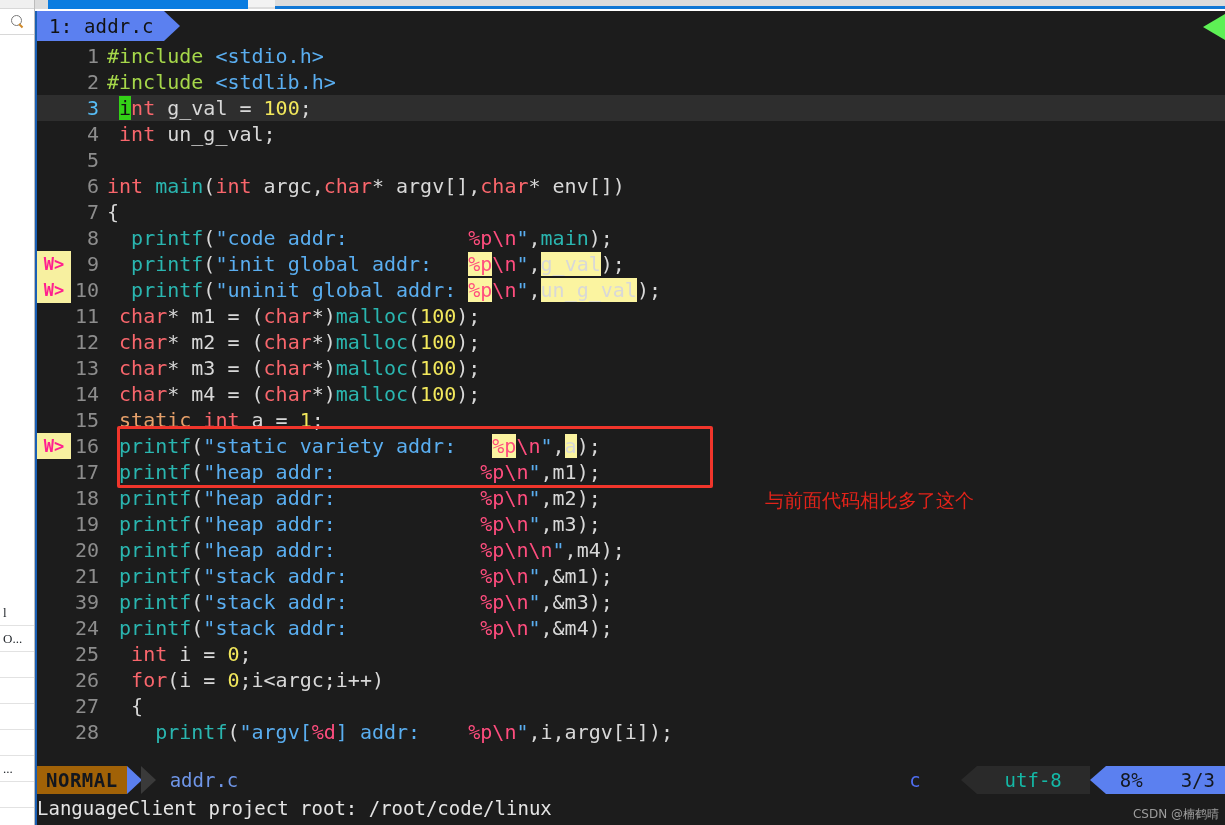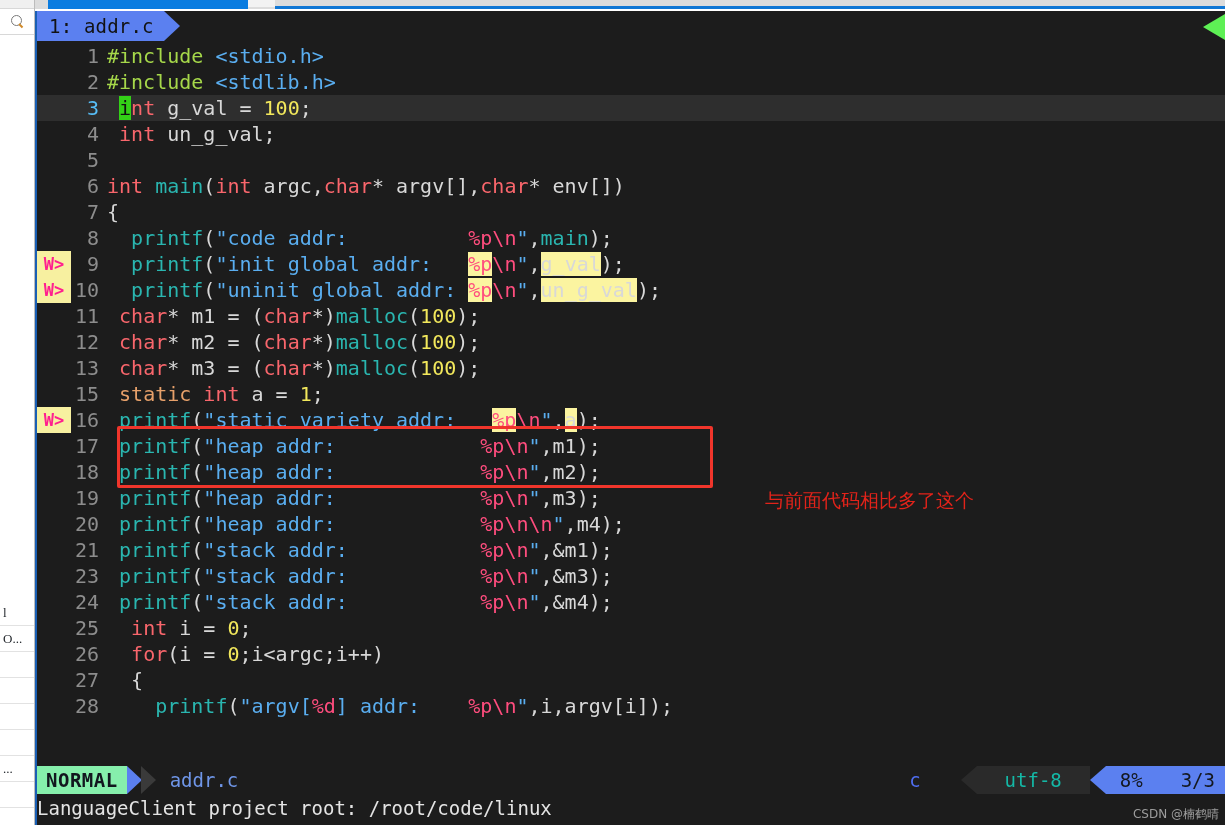--- a/index.html
+++ b/index.html
@@ -135,21 +135,21 @@
     margin-top: 47px;
   }
 
   
   #statusline {
     position: relative; height: 28px; background: #1c1c1c;
     display: flex; align-items: stretch;
     font-family: "DejaVu Sans Mono", monospace; font-size: 19px;
   }
   #sl-mode {
-    background: #86efac; color: #12161e; font-weight: bold;
+    background: #a16207; color: #12161e; font-weight: bold;
     padding: 0 9px; line-height: 28px; letter-spacing: .5px;
   }
   #sl-mode-arrow {
     width: 0; height: 0;
     border-top: 14px solid transparent; border-bottom: 14px solid transparent;
     border-left: 15px solid #5b80f0;
   }
   #sl-mode-arrow2 {
     width: 0; height: 0; margin-left: -1px;
     border-top: 14px solid transparent; border-bottom: 14px solid transparent;
@@ -237,28 +237,29 @@
           <div class="line"><div class="sign"></div><div class="lnum">4</div><div class="code-text"><span class="pun"> </span><span class="k">int</span><span class="pun"> un_g_val;</span></div></div>
           <div class="line"><div class="sign"></div><div class="lnum">5</div><div class="code-text"></div></div>
           <div class="line"><div class="sign"></div><div class="lnum">6</div><div class="code-text"><span class="k">int</span><span class="pun"> </span><span class="fn">main</span><span class="pun">(</span><span class="k">int</span><span class="pun"> argc,</span><span class="k">char</span><span class="pun">* argv[],</span><span class="k">char</span><span class="pun">* env[])</span></div></div>
           <div class="line"><div class="sign"></div><div class="lnum">7</div><div class="code-text"><span class="pun">{</span></div></div>
           <div class="line"><div class="sign"></div><div class="lnum">8</div><div class="code-text"><span class="pun">  </span><span class="fn">printf</span><span class="pun">(</span><span class="str">"code addr:          </span><span class="esc">%p</span><span class="esc">\n</span><span class="str">"</span><span class="pun">,</span><span class="fn">main</span><span class="pun">);</span></div></div>
           <div class="line"><div class="sign warn">W&gt;</div><div class="lnum">9</div><div class="code-text"><span class="pun">  </span><span class="fn">printf</span><span class="pun">(</span><span class="str">"init global addr:   </span><span class="esc hl">%p</span><span class="esc">\n</span><span class="str">"</span><span class="pun">,</span><span class="pun hl">g_val</span><span class="pun">);</span></div></div>
           <div class="line"><div class="sign warn">W&gt;</div><div class="lnum">10</div><div class="code-text"><span class="pun">  </span><span class="fn">printf</span><span class="pun">(</span><span class="str">"uninit global addr: </span><span class="esc hl">%p</span><span class="esc">\n</span><span class="str">"</span><span class="pun">,</span><span class="pun hl">un_g_val</span><span class="pun">);</span></div></div>
           <div class="line"><div class="sign"></div><div class="lnum">11</div><div class="code-text"><span class="pun"> </span><span class="k">char</span><span class="pun">* m1 = (</span><span class="k">char</span><span class="pun">*)</span><span class="fn">malloc</span><span class="pun">(</span><span class="num">100</span><span class="pun">);</span></div></div>
           <div class="line"><div class="sign"></div><div class="lnum">12</div><div class="code-text"><span class="pun"> </span><span class="k">char</span><span class="pun">* m2 = (</span><span class="k">char</span><span class="pun">*)</span><span class="fn">malloc</span><span class="pun">(</span><span class="num">100</span><span class="pun">);</span></div></div>
           <div class="line"><div class="sign"></div><div class="lnum">13</div><div class="code-text"><span class="pun"> </span><span class="k">char</span><span class="pun">* m3 = (</span><span class="k">char</span><span class="pun">*)</span><span class="fn">malloc</span><span class="pun">(</span><span class="num">100</span><span class="pun">);</span></div></div>
+          <div class="line"><div class="sign"></div><div class="lnum">14</div><div class="code-text"><span class="pun"> </span><span class="k">char</span><span class="pun">* m4 = (</span><span class="k">char</span><span class="pun">*)</span><span class="fn">malloc</span><span class="pun">(</span><span class="num">100</span><span class="pun">);</span></div></div>
           <div class="line"><div class="sign"></div><div class="lnum">15</div><div class="code-text"><span class="pun"> </span><span class="kw2">static</span><span class="pun"> </span><span class="k">int</span><span class="pun"> a = </span><span class="num">1</span><span class="pun">;</span></div></div>
           <div class="line"><div class="sign warn">W&gt;</div><div class="lnum">16</div><div class="code-text"><span class="pun"> </span><span class="fn">printf</span><span class="pun">(</span><span class="str">"static variety addr:   </span><span class="esc hl">%p</span><span class="esc">\n</span><span class="str">"</span><span class="pun">,</span><span class="pun hl">a</span><span class="pun">);</span></div></div>
           <div class="line"><div class="sign"></div><div class="lnum">17</div><div class="code-text"><span class="pun"> </span><span class="fn">printf</span><span class="pun">(</span><span class="str">"heap addr:            </span><span class="esc">%p</span><span class="esc">\n</span><span class="str">"</span><span class="pun">,m1);</span></div></div>
           <div class="line"><div class="sign"></div><div class="lnum">18</div><div class="code-text"><span class="pun"> </span><span class="fn">printf</span><span class="pun">(</span><span class="str">"heap addr:            </span><span class="esc">%p</span><span class="esc">\n</span><span class="str">"</span><span class="pun">,m2);</span></div></div>
           <div class="line"><div class="sign"></div><div class="lnum">19</div><div class="code-text"><span class="pun"> </span><span class="fn">printf</span><span class="pun">(</span><span class="str">"heap addr:            </span><span class="esc">%p</span><span class="esc">\n</span><span class="str">"</span><span class="pun">,m3);</span></div></div>
           <div class="line"><div class="sign"></div><div class="lnum">20</div><div class="code-text"><span class="pun"> </span><span class="fn">printf</span><span class="pun">(</span><span class="str">"heap addr:            </span><span class="esc">%p</span><span class="esc">\n\n</span><span class="str">"</span><span class="pun">,m4);</span></div></div>
           <div class="line"><div class="sign"></div><div class="lnum">21</div><div class="code-text"><span class="pun"> </span><span class="fn">printf</span><span class="pun">(</span><span class="str">"stack addr:           </span><span class="esc">%p</span><span class="esc">\n</span><span class="str">"</span><span class="pun">,&amp;m1);</span></div></div>
-          <div class="line"><div class="sign"></div><div class="lnum">23</div><div class="code-text"><span class="pun"> </span><span class="fn">printf</span><span class="pun">(</span><span class="str">"stack addr:           </span><span class="esc">%p</span><span class="esc">\n</span><span class="str">"</span><span class="pun">,&amp;m3);</span></div></div>
+          <div class="line"><div class="sign"></div><div class="lnum">39</div><div class="code-text"><span class="pun"> </span><span class="fn">printf</span><span class="pun">(</span><span class="str">"stack addr:           </span><span class="esc">%p</span><span class="esc">\n</span><span class="str">"</span><span class="pun">,&amp;m3);</span></div></div>
           <div class="line"><div class="sign"></div><div class="lnum">24</div><div class="code-text"><span class="pun"> </span><span class="fn">printf</span><span class="pun">(</span><span class="str">"stack addr:           </span><span class="esc">%p</span><span class="esc">\n</span><span class="str">"</span><span class="pun">,&amp;m4);</span></div></div>
           <div class="line"><div class="sign"></div><div class="lnum">25</div><div class="code-text"><span class="pun">  </span><span class="k">int</span><span class="pun"> i = </span><span class="num">0</span><span class="pun">;</span></div></div>
           <div class="line"><div class="sign"></div><div class="lnum">26</div><div class="code-text"><span class="pun">  </span><span class="k">for</span><span class="pun">(i = </span><span class="num">0</span><span class="pun">;i&lt;argc;i++)</span></div></div>
           <div class="line"><div class="sign"></div><div class="lnum">27</div><div class="code-text"><span class="pun">  {</span></div></div>
           <div class="line"><div class="sign"></div><div class="lnum">28</div><div class="code-text"><span class="pun">    </span><span class="fn">printf</span><span class="pun">(</span><span class="str">"argv[</span><span class="esc">%d</span><span class="str">] addr:    </span><span class="esc">%p</span><span class="esc">\n</span><span class="str">"</span><span class="pun">,i,argv[i]);</span></div></div>
         </div>
 
       <div id="red-box"></div>
       <div id="red-note">与前面代码相比多了这个</div>
     </div>

